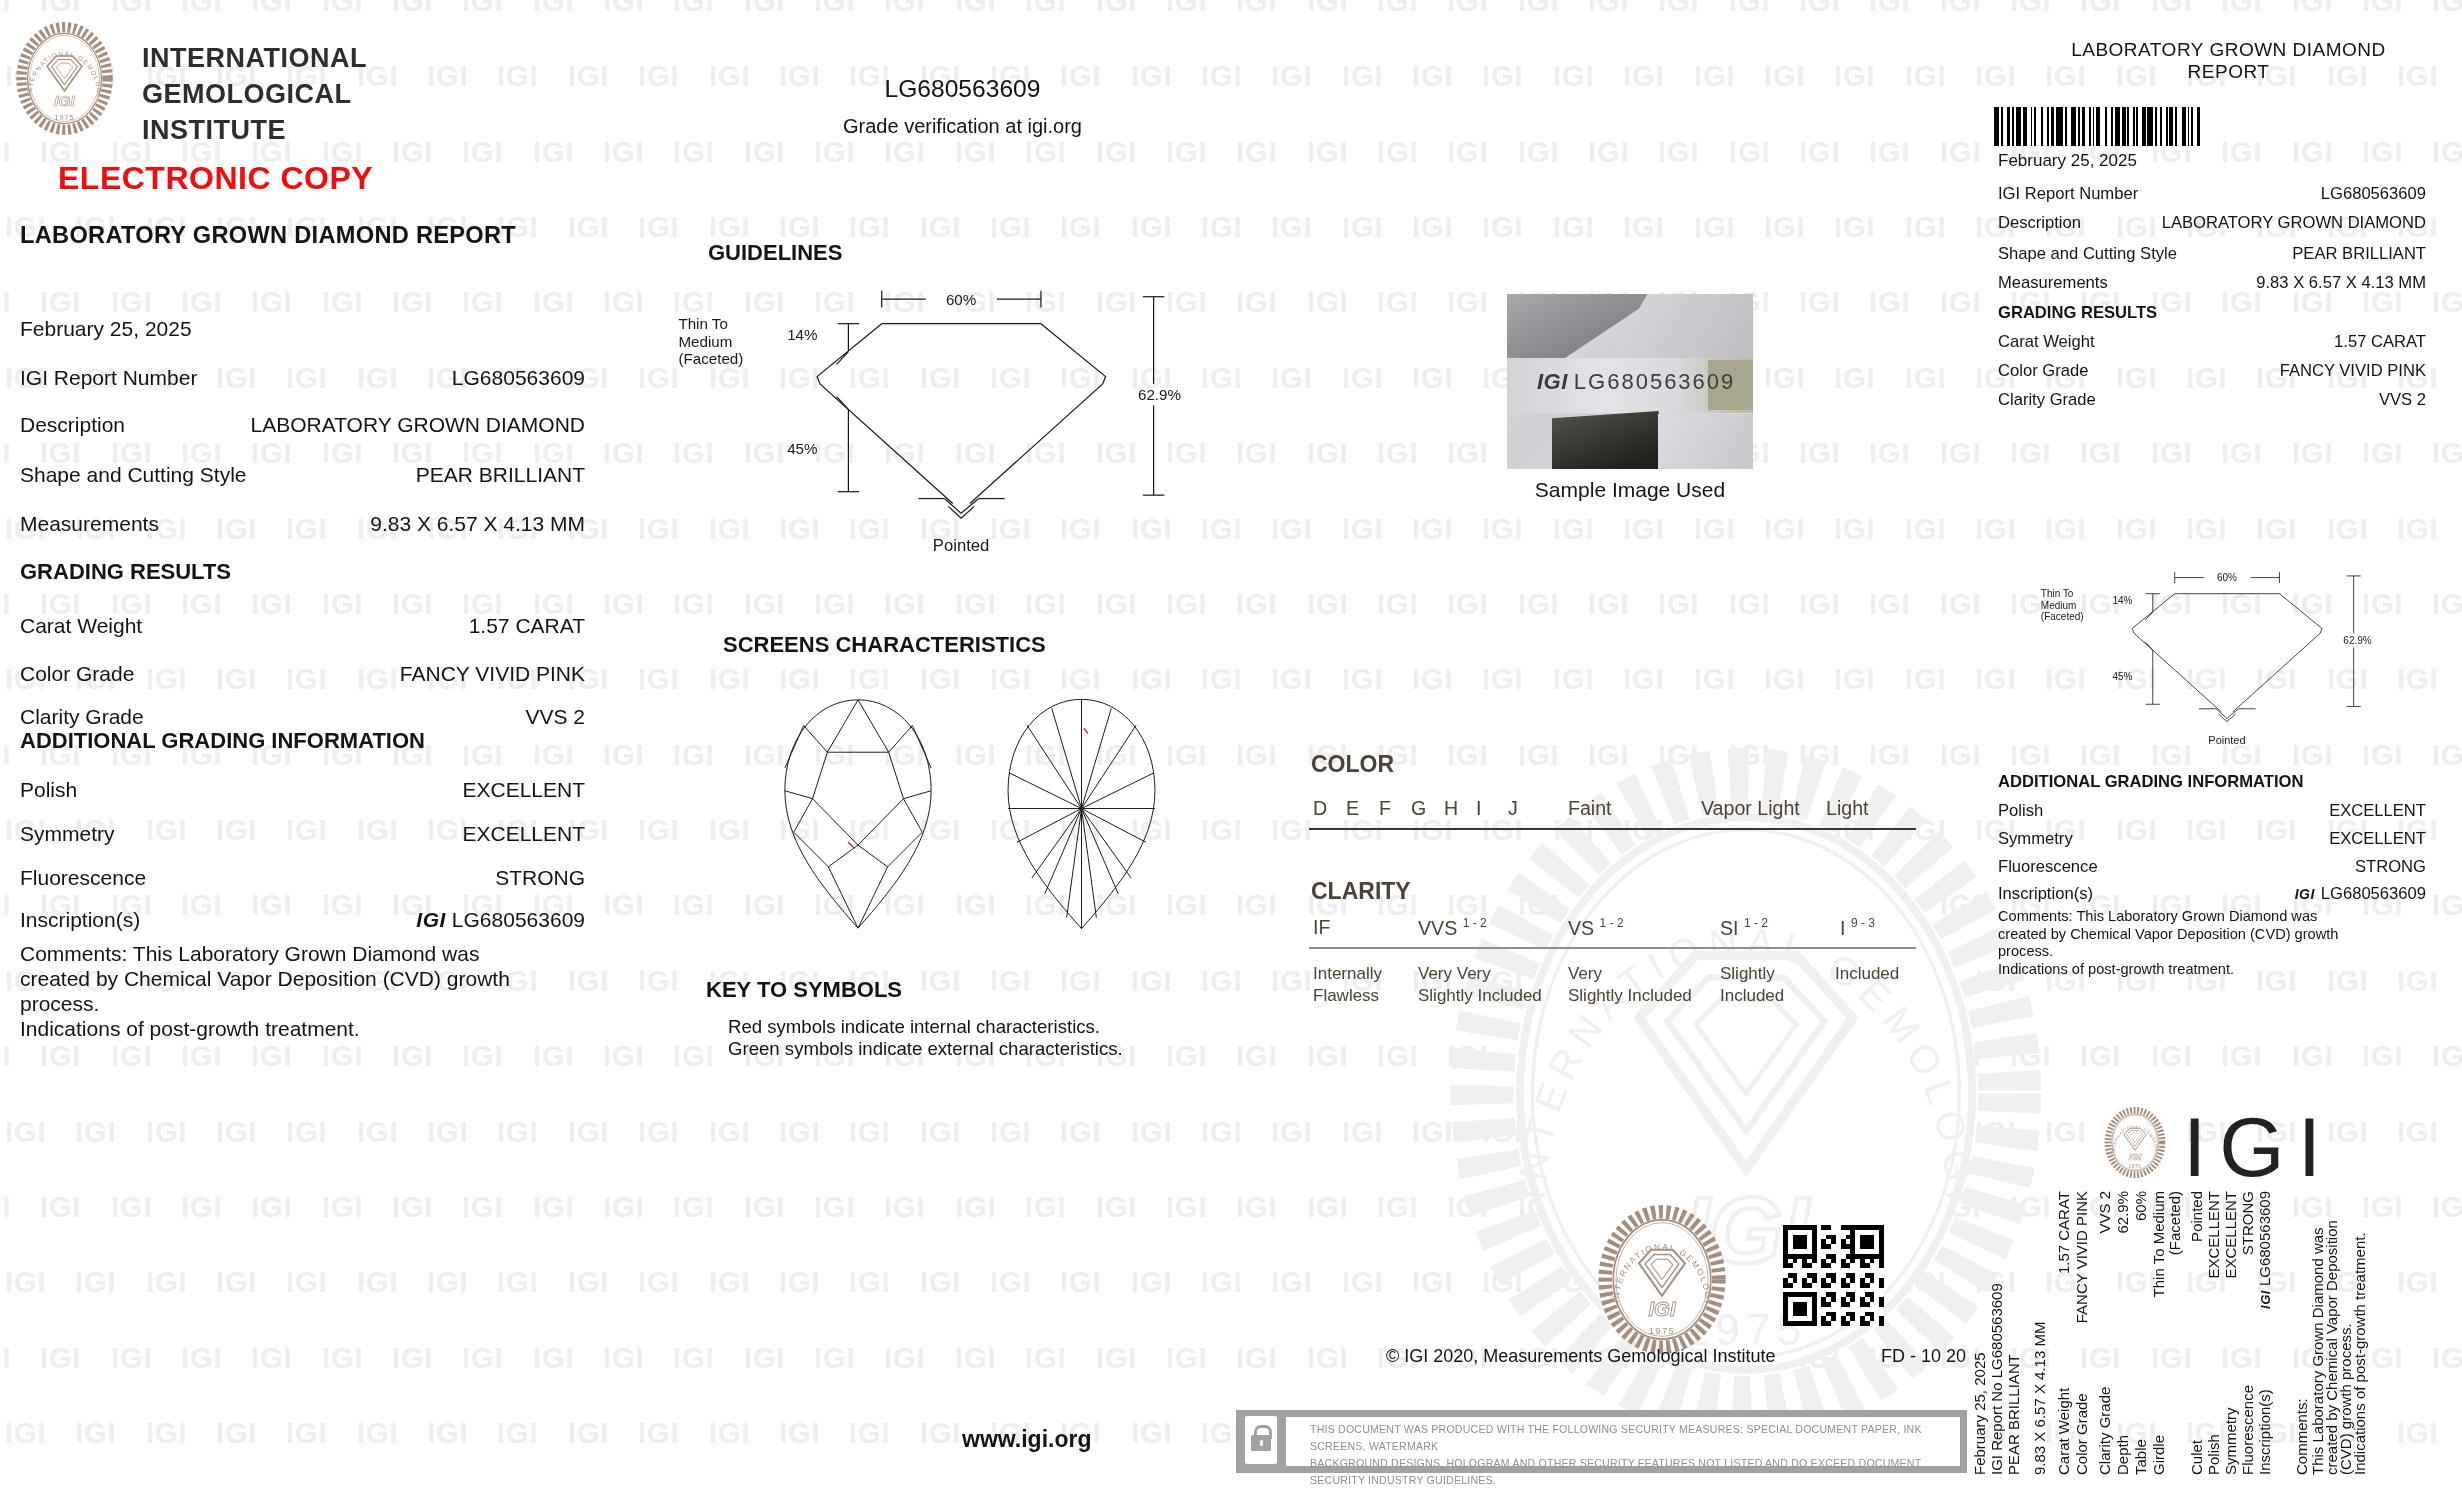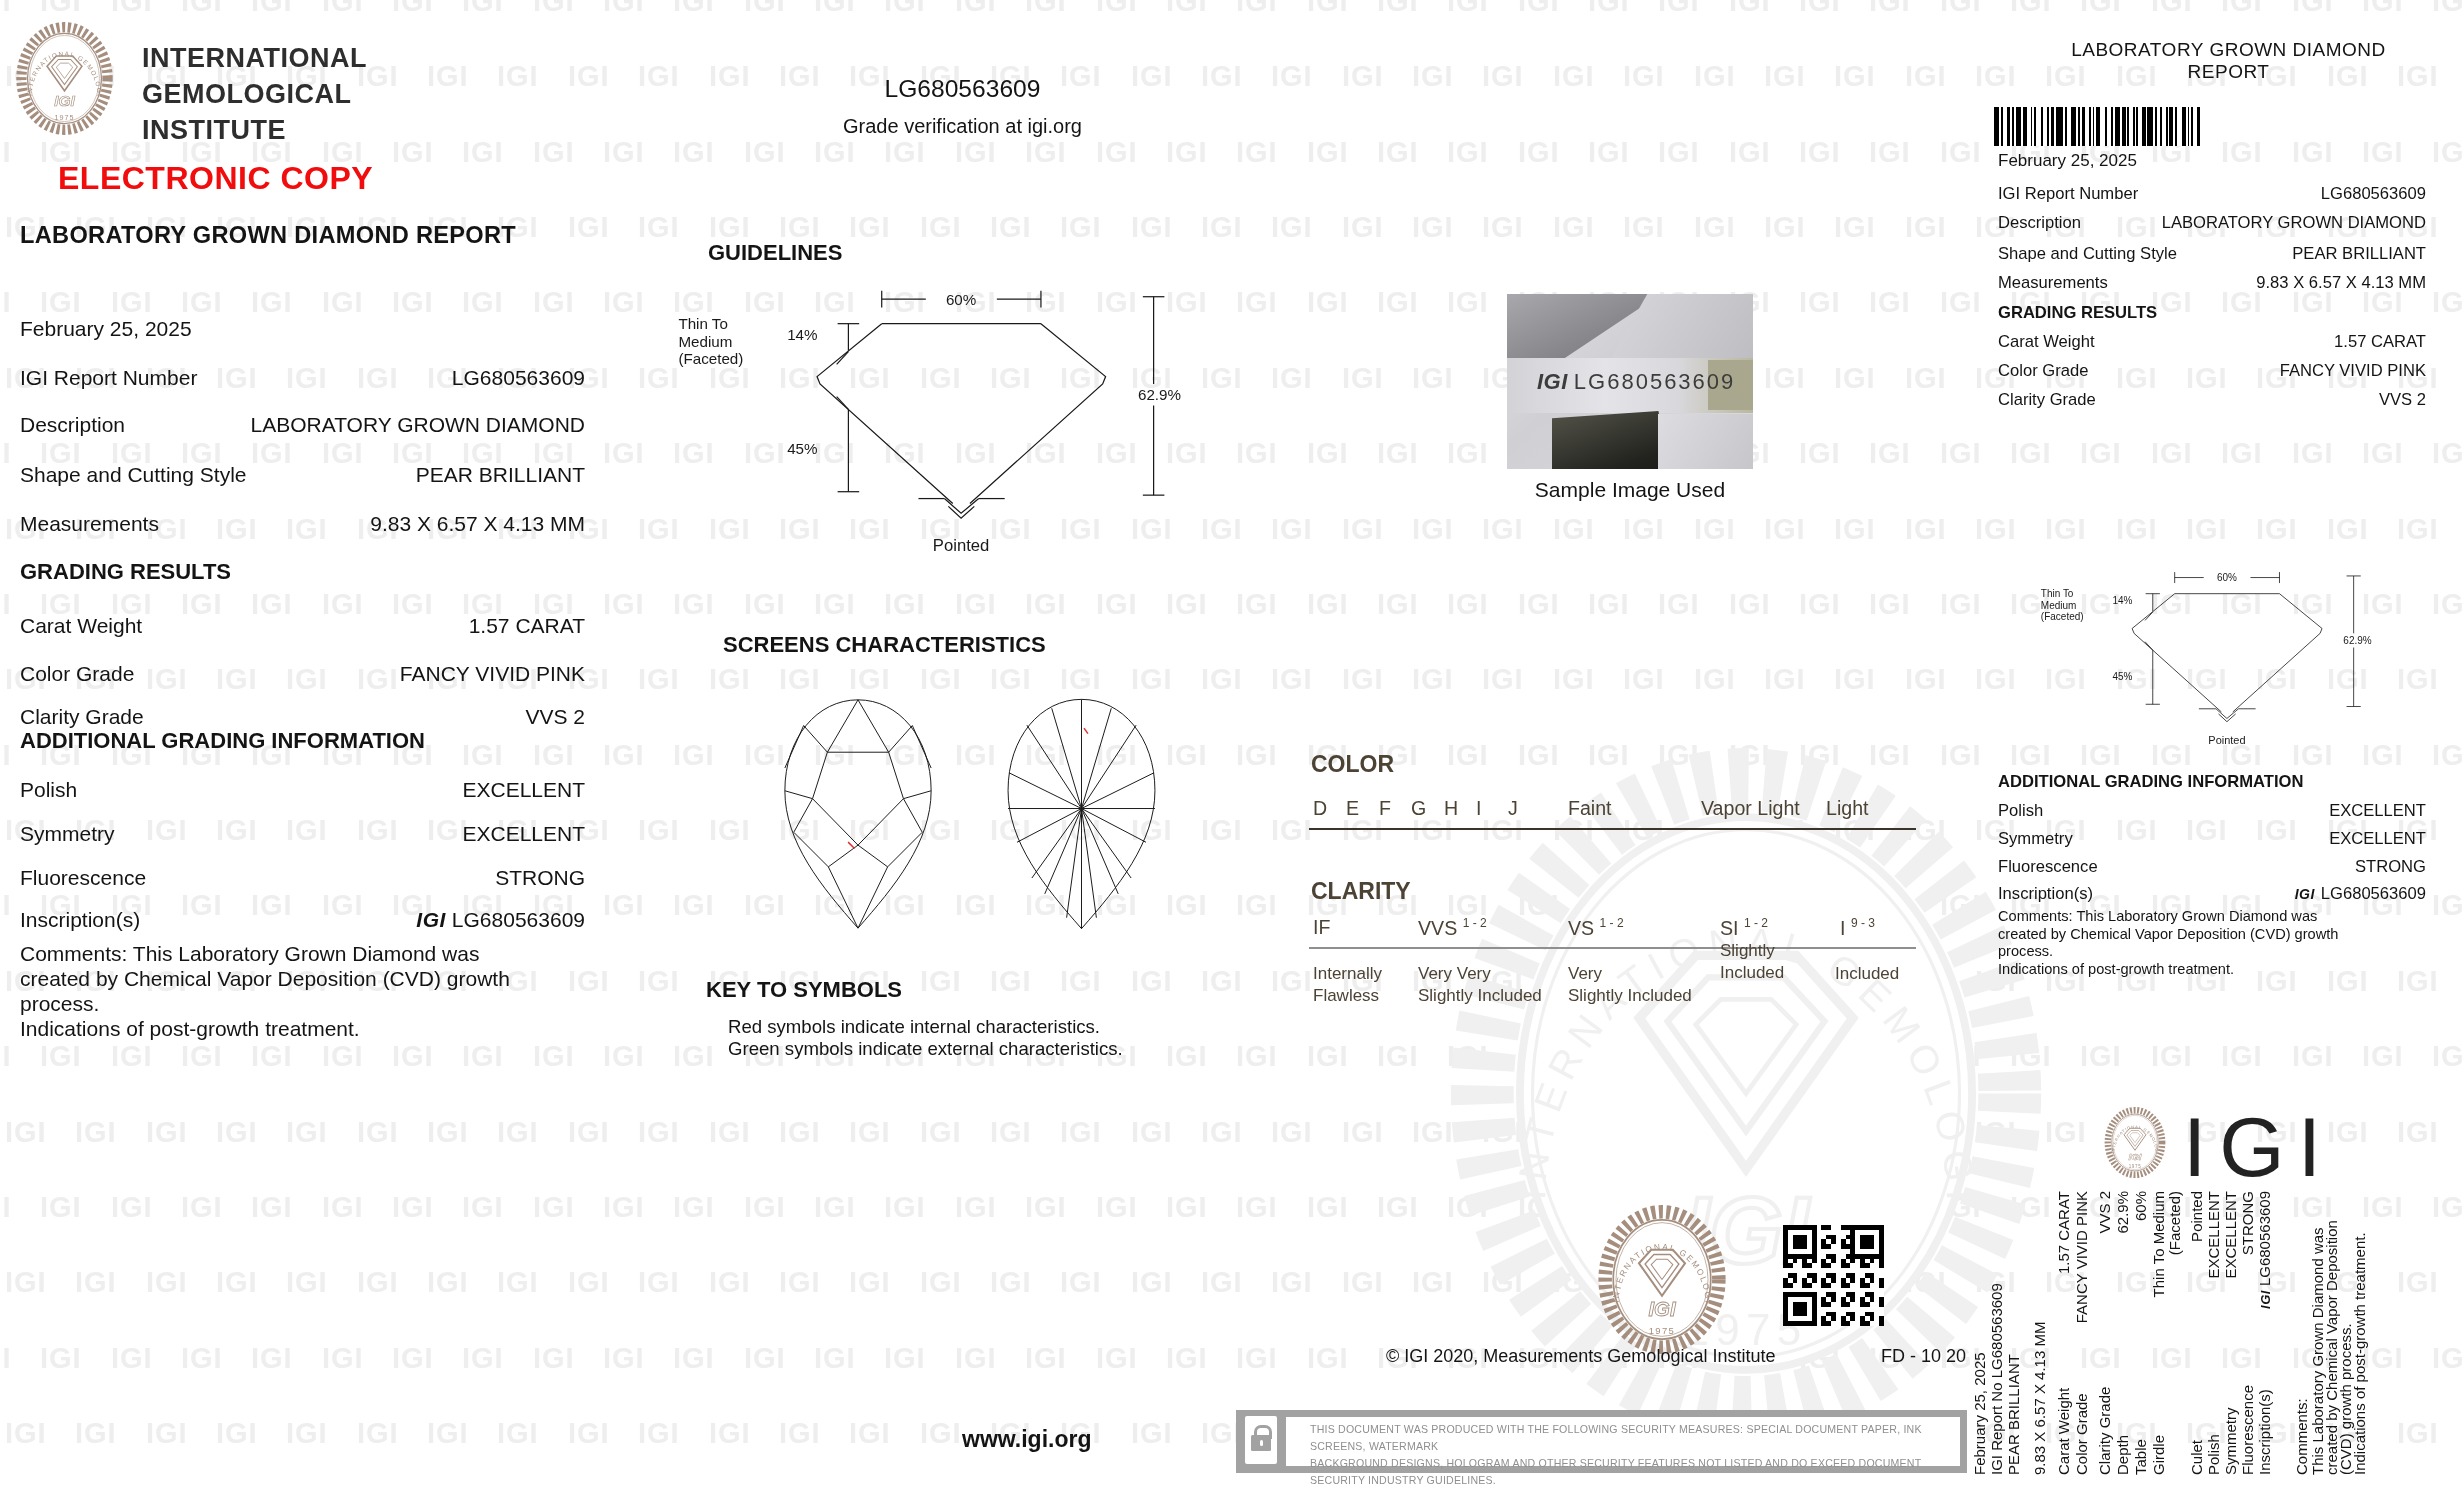--- a/index.html
+++ b/index.html
@@ -1016,21 +1016,21 @@
 <div class="scale-item" style="left:1568px;top:916px"><span>VS</span>&nbsp;<sup>1 - 2</sup></div>
 <div class="scale-item" style="left:1720px;top:916px"><span>SI</span>&nbsp;<sup>1 - 2</sup></div>
 <div class="scale-item" style="left:1840px;top:916px"><span>I</span>&nbsp;<sup>9 - 3</sup></div>
 <div class="scale-line" style="left:1309px;top:947px;width:607px;background:#8f8f8f"></div>
 <div class="scale-desc" style="left:1313px;top:963px">Internally
 Flawless</div>
 <div class="scale-desc" style="left:1418px;top:963px">Very Very
 Slightly Included</div>
 <div class="scale-desc" style="left:1568px;top:963px">Very
 Slightly Included</div>
-<div class="scale-desc" style="left:1720px;top:940px">Slightly
+<div class="scale-desc" style="left:1720px;top:963px">Slightly
 Included</div>
 <div class="scale-desc" style="left:1835px;top:963px">Included</div>
 
 <svg class="abs" style="left:1587px;top:1201px;color:#a58e7e" width="150" height="157" viewBox="0 0 298 312">
     <use href="#seal"></use>
   </svg>
 <div id="qr" class="abs" style="left:1783px;top:1225px;width:101px;height:101px">
     <i class="on"></i>
     <i class="on"></i>
     <i class="on"></i>

